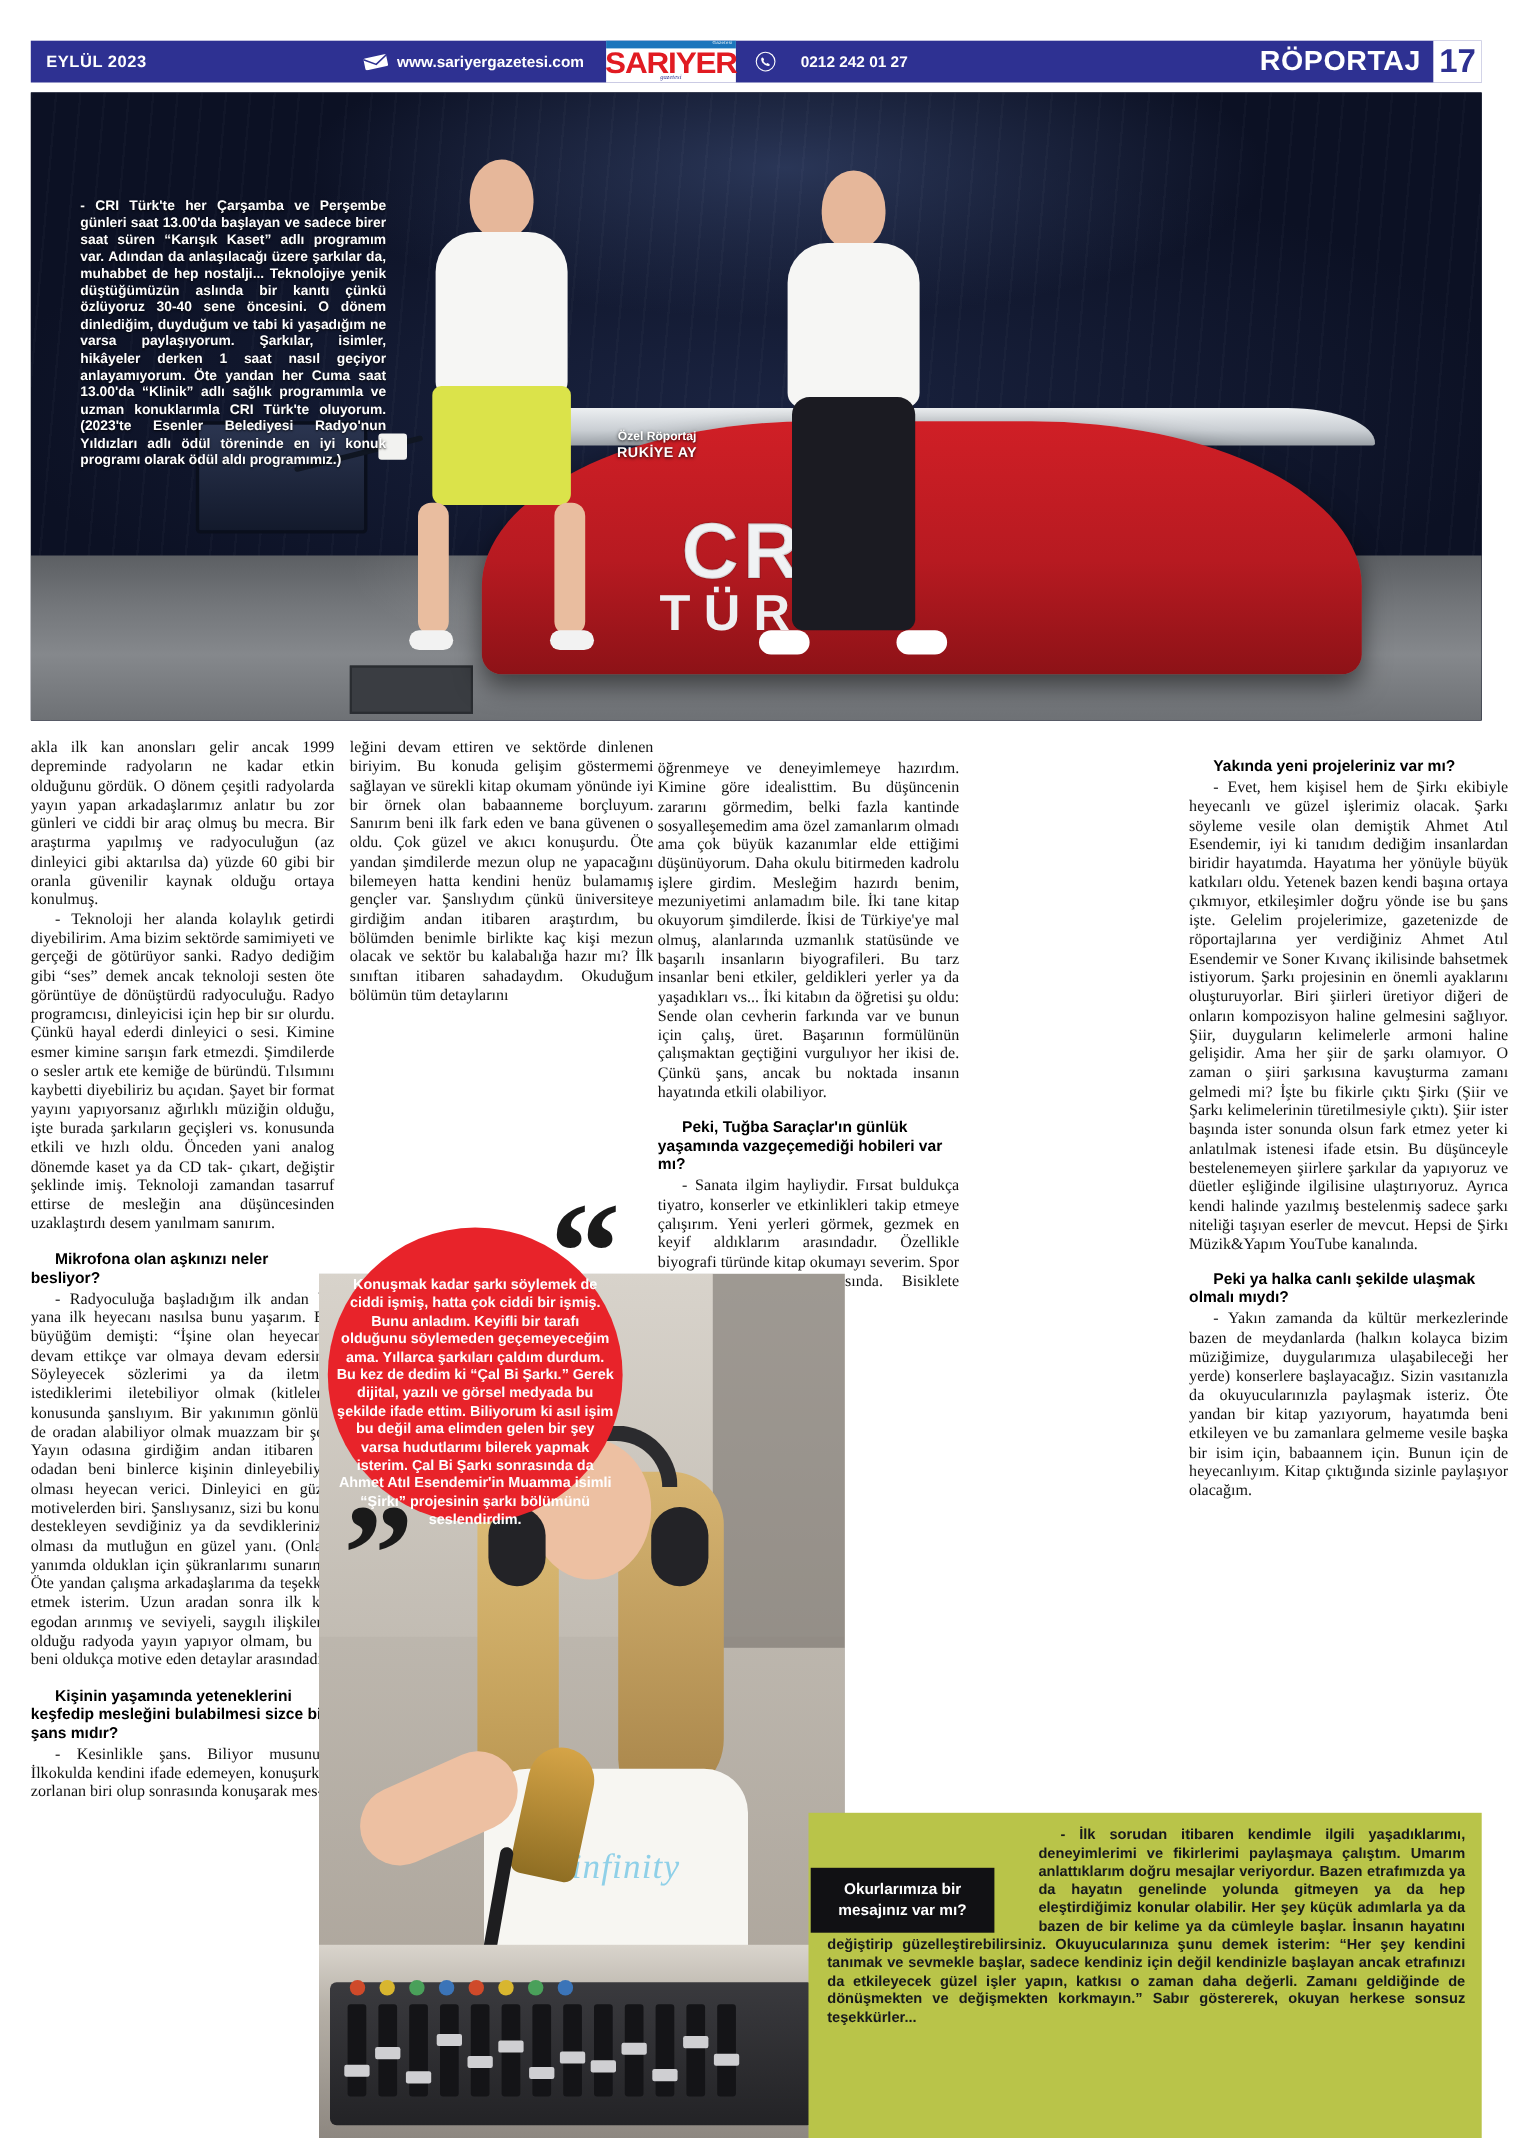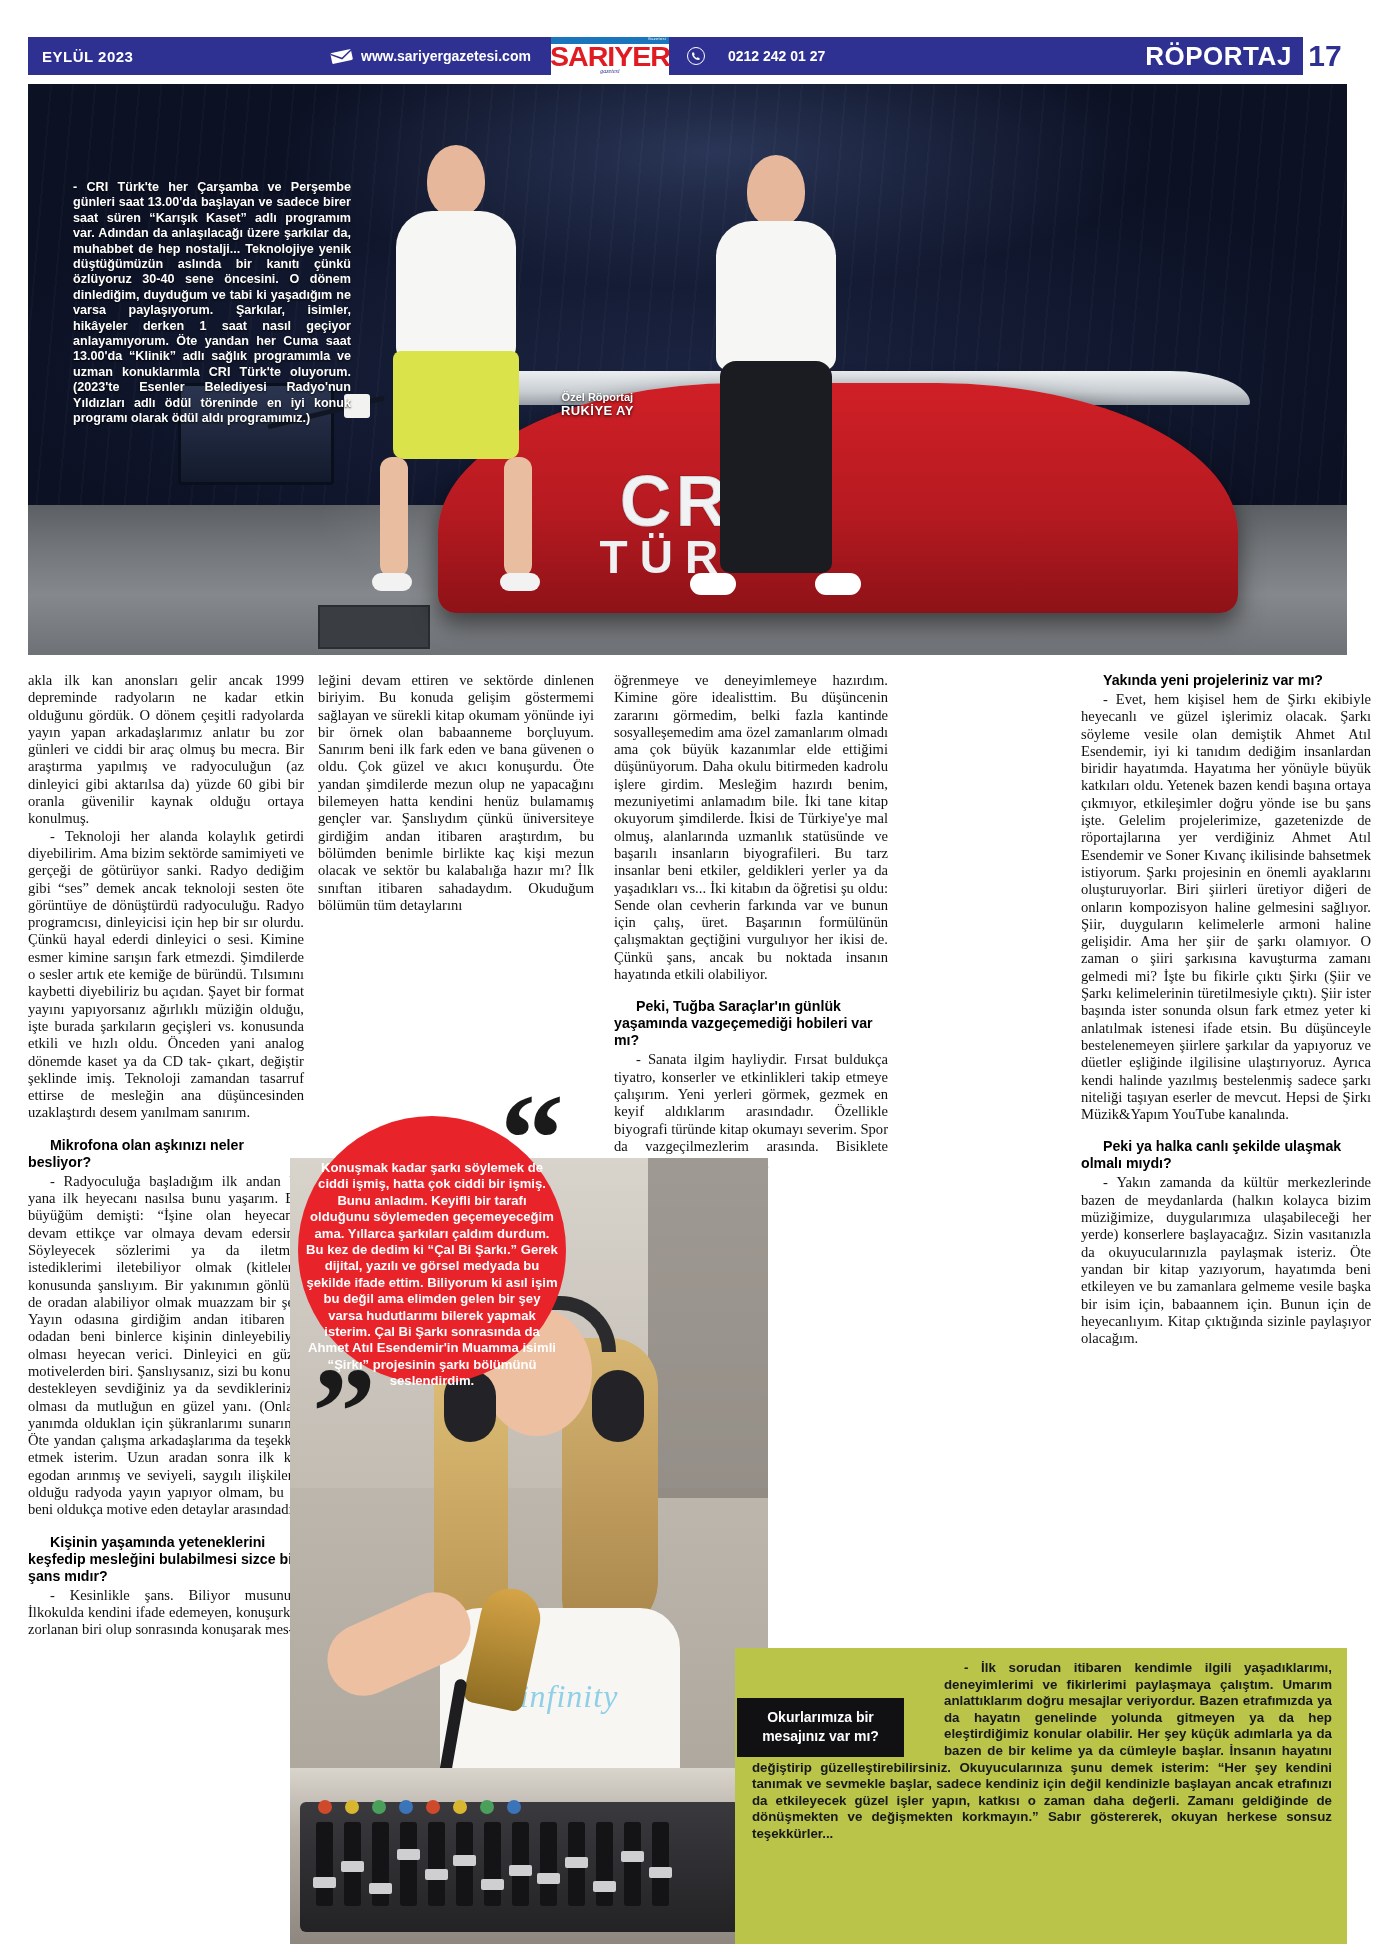--- a/index.html
+++ b/index.html
@@ -168,30 +168,30 @@
   .cols{
     position:absolute;left:28px;top:672px;width:1319px;height:1240px;
   }
   .col{
     position:absolute;top:0;width:276px;
     font-family:"Liberation Serif", serif;font-size:14.6px;line-height:17.3px;
     text-align:justify;color:#111;
   }
   .col1{left:0;}
   .col2{left:290px;}
-  .col3{left:586px;width:274px;}
+  .col3{left:570px;width:274px;margin-top:19px;}
   .col4{left:855px;width:290px;}
   .col4b{left:1053px;}
   .col p{margin:0;text-indent:22px;}
   .col p.noind{text-indent:0;}
   h3.q{
     font-family:"Liberation Sans",sans-serif;font-weight:bold;font-size:14.2px;
     line-height:17px;margin:15px 0 2px;text-indent:22px;text-align:left;color:#000;
   }
-  h3.q.first{margin-top:0;}
+  h3.q.first{margin-top:17px;}
 
   
   .quote-callout{
     position:absolute;left:298px;top:1108px;width:268px;height:276px;
     z-index:5;
   }
   .qc-circle{
     position:absolute;left:0;top:8px;width:268px;height:268px;border-radius:50%;
     background:#e8232a;
   }

